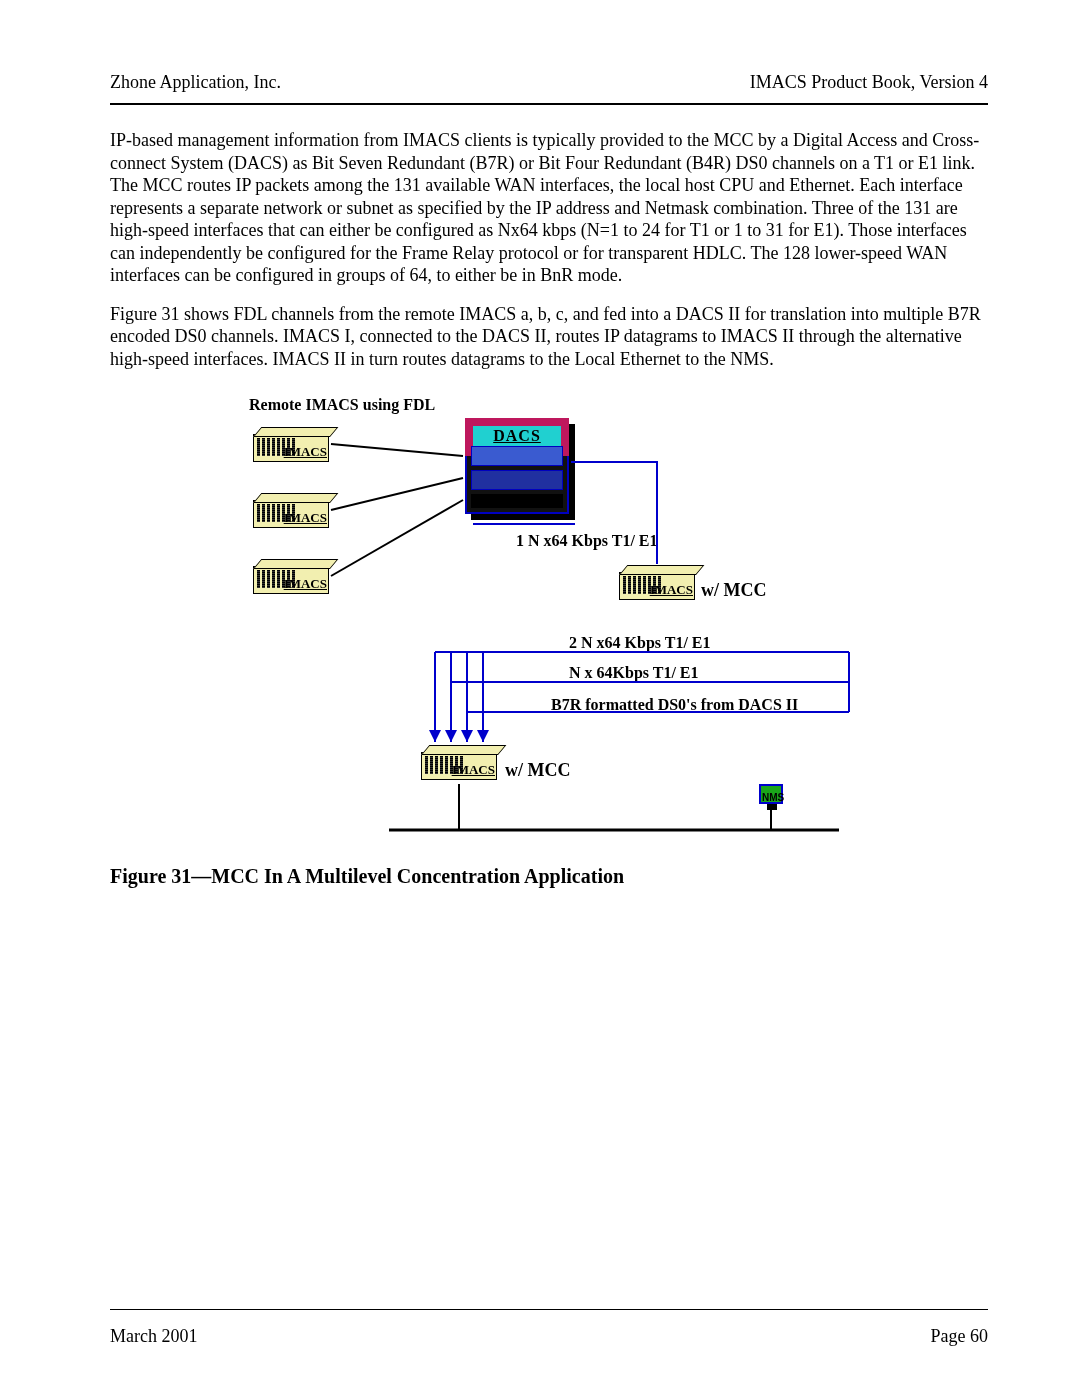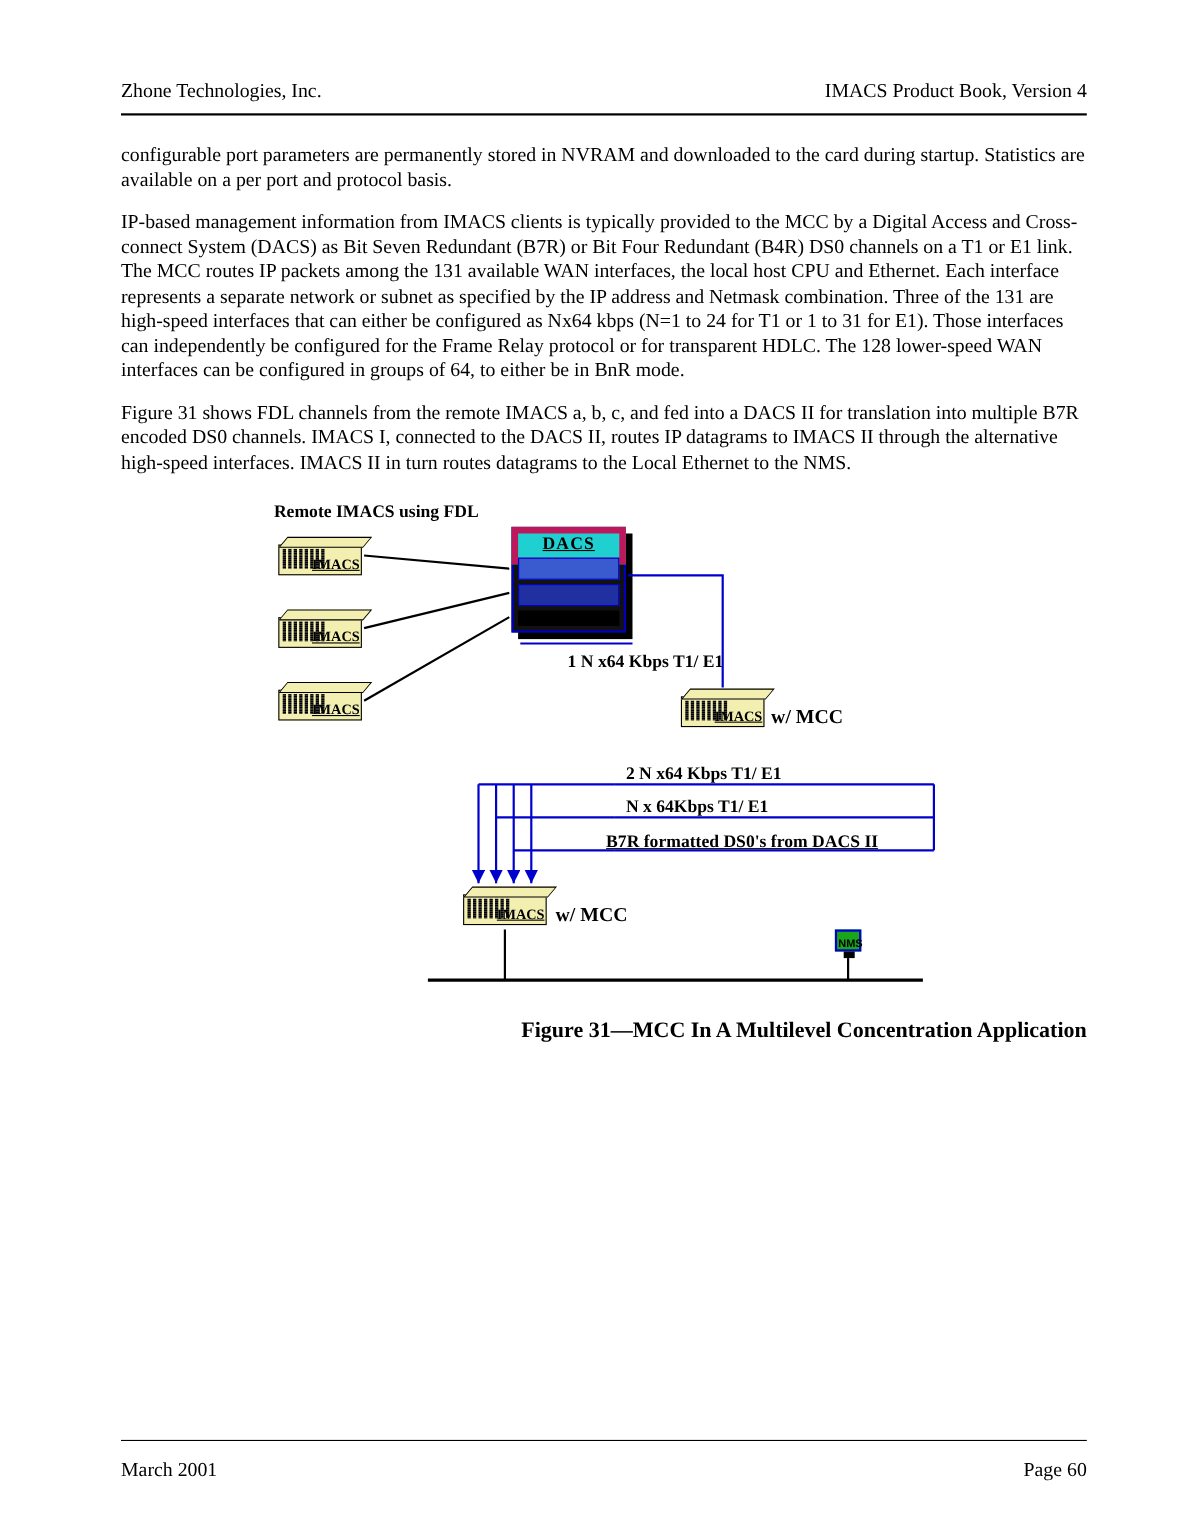--- a/index.html
+++ b/index.html
@@ -32,21 +32,21 @@
     border-top: 1px solid #000;
     margin: 0 0 10px 0;
   }
   .body-text p {
     font-size: 18px;
     line-height: 1.25;
     margin: 0 0 16px 0;
     text-align: left;
   }
   .figure-caption {
-    text-align: right;
+    text-align: left;
     font-weight: bold;
     font-size: 20px;
     margin-top: 8px;
   }
   .footer {
     position: absolute;
     left: 110px;
     right: 92px;
     bottom: 50px;
     font-size: 18px;
@@ -116,21 +116,21 @@
     height: 92px;
     border: 2.5px solid #0000c0;
     background: #111;
     box-shadow: 6px 6px 0 #000;
   }
   .dacs .dacs-top {
     position: absolute;
     top: -2px; left: -2px; right: -2px;
     height: 22px;
     background: #20d0d0;
-    border: 6px solid #be185d;
+    border: 8px solid #be185d;
     text-align: center;
     font-size: 16px;
     line-height: 20px;
     color: #000;
     text-decoration: underline;
     letter-spacing: 1px;
   }
   .dacs .slot1 { position: absolute; left: 4px; right: 4px; top: 26px; height: 18px; background: #3a5bd0; border: 1.5px solid #0000c0; }
   .dacs .slot2 { position: absolute; left: 4px; right: 4px; top: 50px; height: 18px; background: #2030a0; border: 1.5px solid #0000c0; }
   .dacs .slot3 { position: absolute; left: 4px; right: 4px; top: 74px; height: 14px; background: #000; }
@@ -154,27 +154,26 @@
     position: absolute;
     inset: 0;
     overflow: visible;
   }
 </style>
 </head>
 <body>
 
 <div class="page">
   <div class="header">
-    <span>Zhone Technologies, Inc.</span>
+    <span>Zhone Application, Inc.</span>
     <span>IMACS Product Book, Version 4</span>
   </div>
   <hr class="hr-thick">
 
   <div class="body-text">
-    <p>configurable port parameters are permanently stored in NVRAM and downloaded to the card during startup. Statistics are available on a per port and protocol basis.</p>
     <p>IP-based management information from IMACS clients is typically provided to the MCC by a Digital Access and Cross-connect System (DACS) as Bit Seven Redundant (B7R) or Bit Four Redundant (B4R) DS0 channels on a T1 or E1 link.  The MCC routes IP packets among the 131 available WAN interfaces, the local host CPU and Ethernet. Each interface represents a separate network or subnet as specified by the IP address and Netmask combination. Three of the 131 are high-speed interfaces that can either be configured as Nx64 kbps (N=1 to 24 for T1 or 1 to 31 for E1).  Those interfaces can independently be configured for the Frame Relay protocol or for transparent HDLC. The 128 lower-speed WAN interfaces can be configured in groups of 64, to either be in BnR mode.</p>
     <p>Figure 31 shows FDL channels from the remote IMACS a, b, c, and fed into a DACS II for translation into multiple B7R encoded DS0 channels.  IMACS I, connected to the DACS II, routes IP datagrams to IMACS II through the alternative high-speed interfaces.  IMACS II in turn routes datagrams to the Local Ethernet to the NMS.</p>
   </div>
 
   <div class="diagram">
 
     <div class="diagram-label" style="left:10px; top:-4px;">Remote IMACS using FDL</div>
 
     <div class="dacs" style="left:226px; top:18px;">
       <div class="dacs-top">DACS</div>

